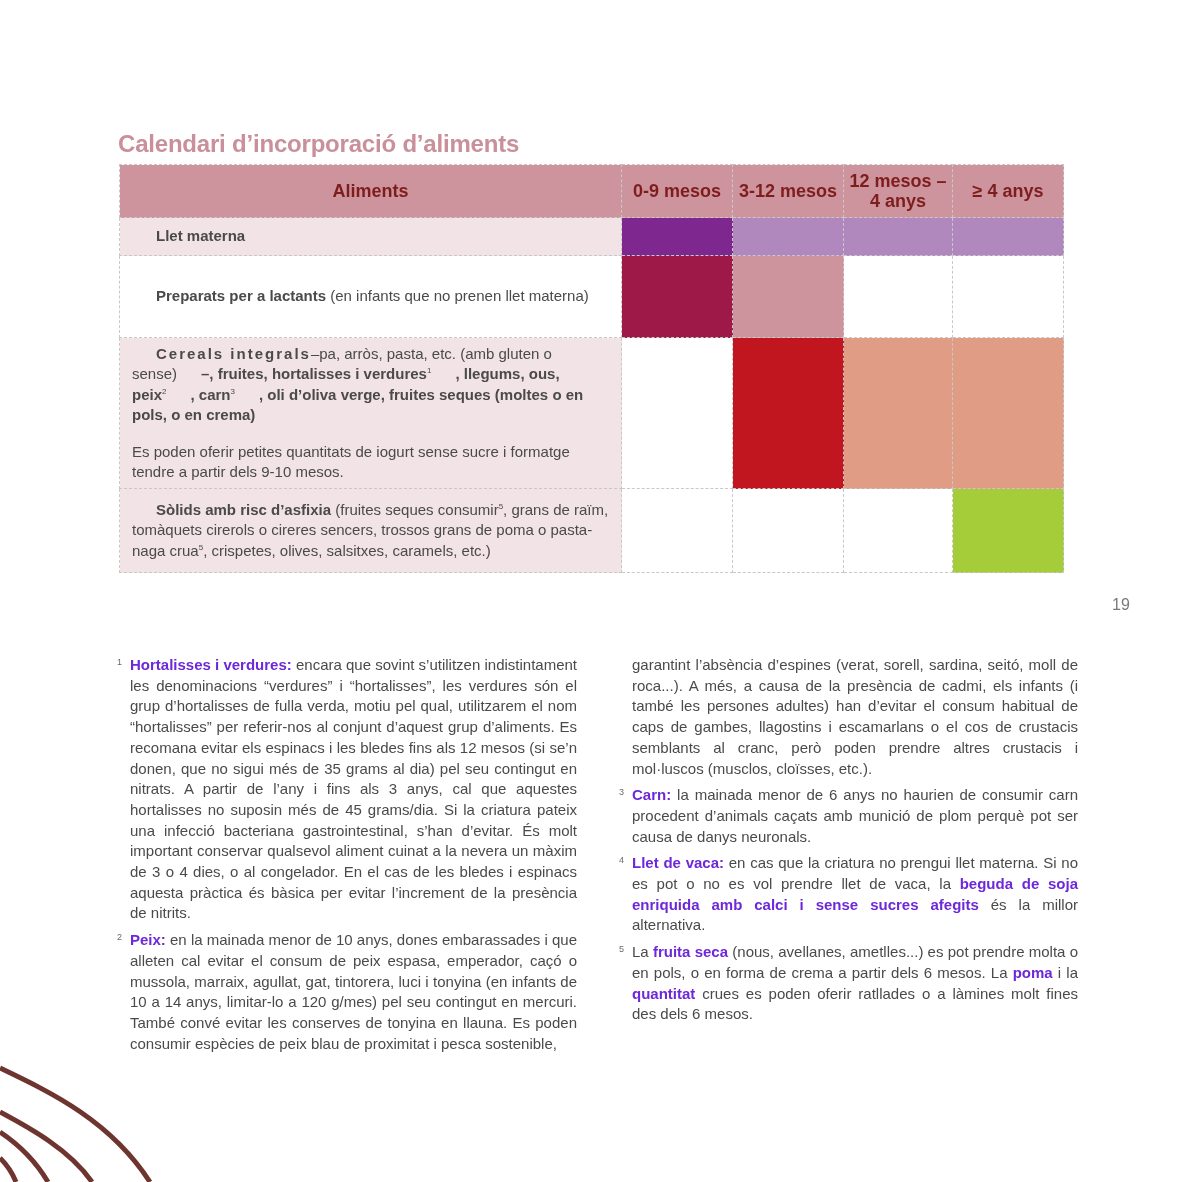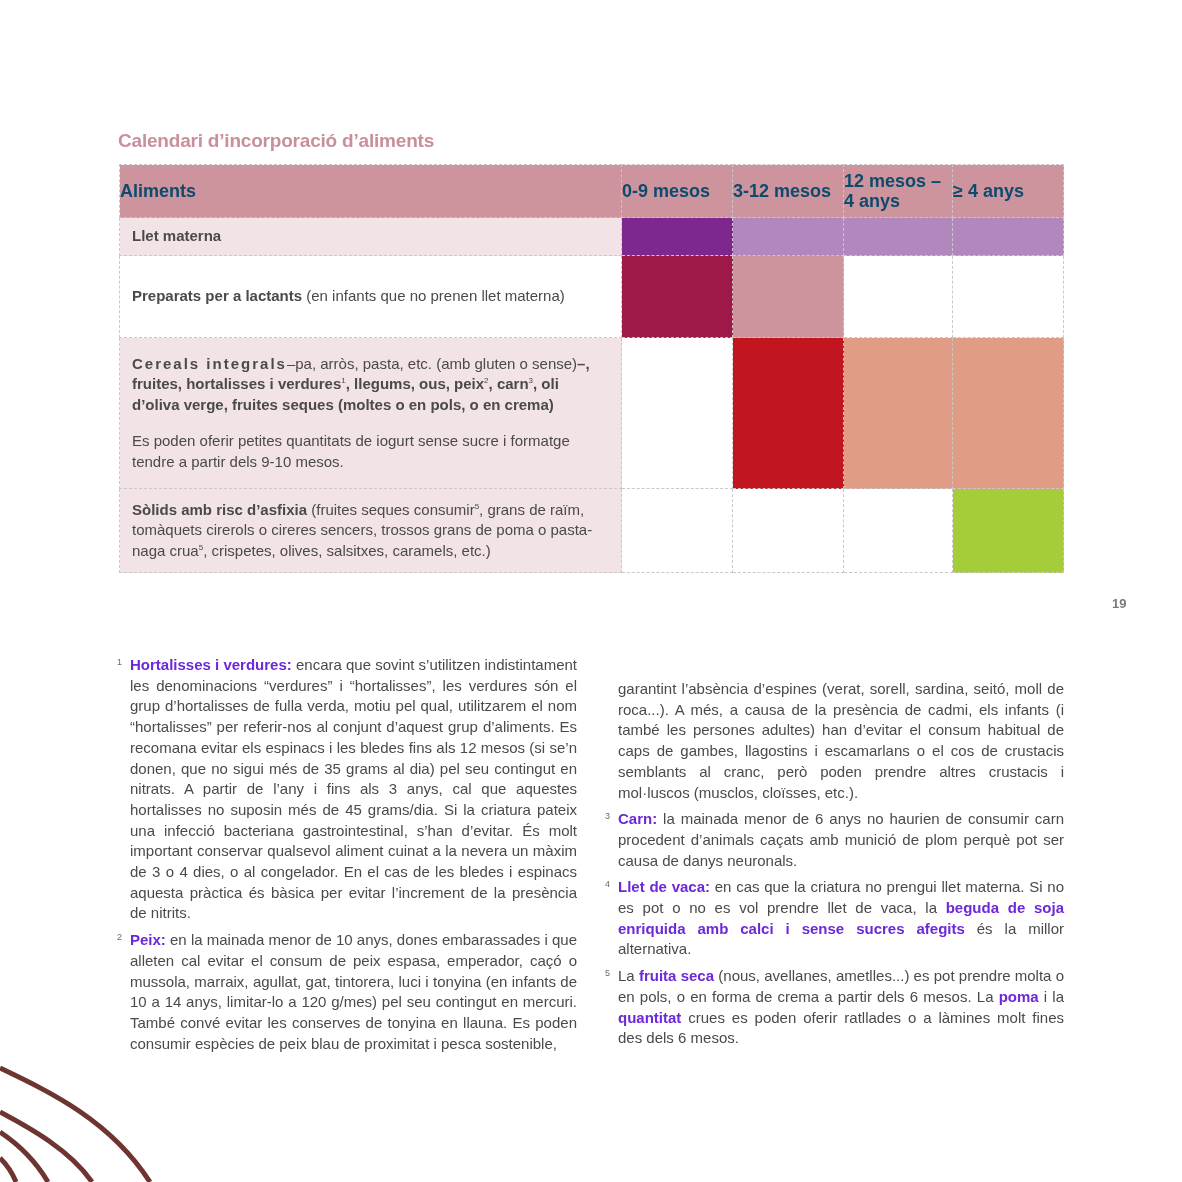--- a/index.html
+++ b/index.html
@@ -1,35 +1,35 @@
 <!DOCTYPE html>
 <html><head>
 <meta charset="utf-8">
 <style>
   html, body { margin:0; padding:0; background:#ffffff; }
   body { width:1182px; height:1182px; position:relative; overflow:hidden;
          font-family:"Liberation Sans", sans-serif; color:#4a4a4a; }
-  .title { position:absolute; left:118px; top:130px; font-size:19px; font-weight:bold;
+  .title { position:absolute; left:118px; top:130px; font-size:24px; font-weight:bold;
            color:#c98f9a; letter-spacing:-0.2px; }
   table.cal { position:absolute; left:119px; top:164px; width:944px; border-collapse:collapse;
               table-layout:fixed; }
   table.cal td, table.cal th { border:1px dashed #c8c8c8; padding:0; }
-  table.cal th { background:#cd949d; color:#0c4a6e; font-size:18px; font-weight:bold;
-                 height:52px; text-align:left; line-height:20px; }
+  table.cal th { background:#cd949d; color:#7f1d1d; font-size:18px; font-weight:bold;
+                 height:52px; text-align:center; line-height:20px; }
   table.cal td.food { font-size:15px; color:#4a4a4a; padding:0 12px; line-height:20.5px; vertical-align:middle; }
   table.cal tr.shade td.food { background:#f2e3e6; }
-  .b { font-weight:bold; color:#4a4a4a; }
+  .b { font-weight:bold; color:#4a4a4a;margin-left:24px; }
   .sp { letter-spacing:2px; }
   sup { font-size:8px; vertical-align:super; line-height:0; }
   .note { display:block; margin-top:16px; }
   .cell { width:100%; height:100%; }
-  .pagenum { position:absolute; left:1112px; top:596px; font-size:13px; font-weight:bold; color:#7a7a7a; }
+  .pagenum { position:absolute; left:1112px; top:596px; font-size:16px; font-weight:normal; color:#7a7a7a; }
   .col { position:absolute; top:655px; font-size:15px; line-height:20.7px; text-align:justify; color:#4a4a4a; }
   .col.left { left:130px; width:447px; }
-  .col.right { left:618px; width:446px;margin-top:24px; }
+  .col.right { left:632px; width:446px; }
   .fn { position:relative; margin-bottom:6px; }
   .fnmark { position:absolute; left:-13px; top:-3px; font-size:9px; color:#6a6a6a; }
   .hl { color:#6d28d9; font-weight:bold; }
   .deco { position:absolute; left:0; top:1040px; }
 </style>
 </head>
 <body>
 
 <div class="title">Calendari d’incorporació d’aliments</div>
 

